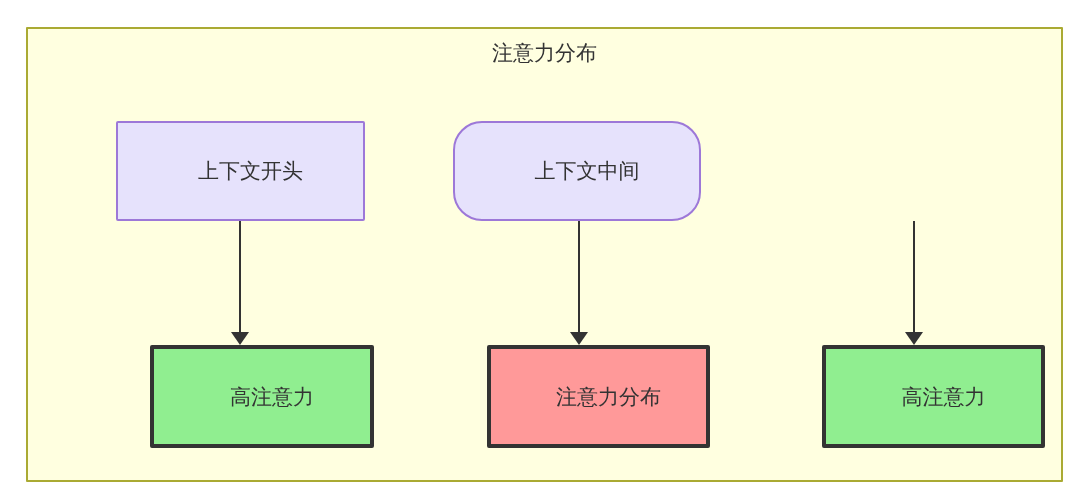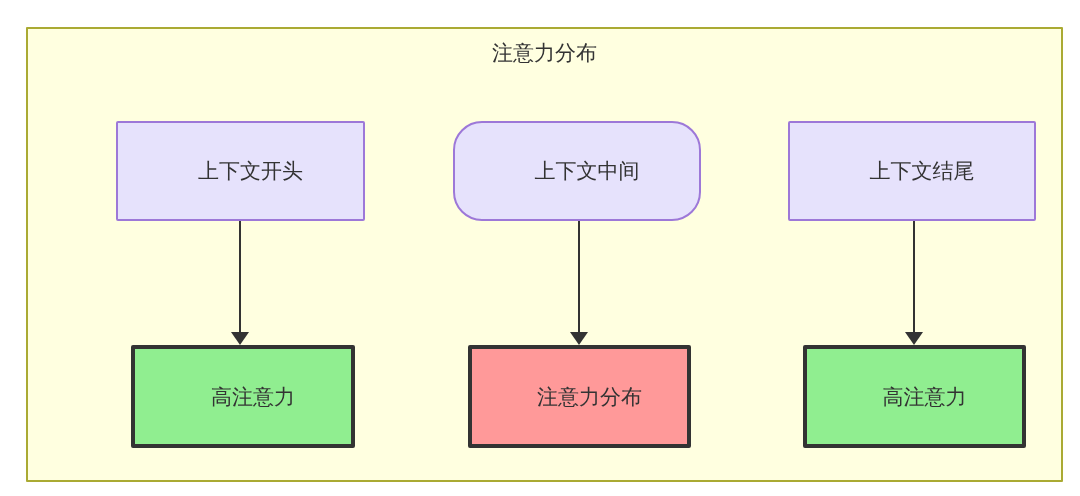--- a/index.html
+++ b/index.html
@@ -67,20 +67,21 @@
     height: 100px;
     top: 92px;
   }
 
   .node-bottom {
     border: 4px solid #333333;
     border-radius: 2px;
     font-size: 21px;
     height: 103px;
     top: 316px;
+    margin-left: 19px;
   }
 
   .fill-green  { background: #90ee90; }
   .fill-red    { background: #f99; }
 
   
   #node-ctx-start  { left: 88px;  width: 249px; }
   #node-ctx-middle { left: 425px; width: 248px; border-radius: 29px; }
   #node-ctx-end    { left: 760px; width: 248px; }
 
@@ -122,23 +123,20 @@
     <div class="subgraph-title">注意力分布</div>
 
     <div class="node node-top" id="node-ctx-start">
       <span>上下文开头</span>
     </div>
 
     <div class="node node-top" id="node-ctx-middle">
       <span>上下文中间</span>
     </div>
 
-    <div class="node node-top" id="node-ctx-end">
-      <span>上下文结尾</span>
-    </div>
 
     <div class="edge" id="edge-start-to-high"></div>
     <div class="edge" id="edge-middle-to-low"></div>
     <div class="edge" id="edge-end-to-high"></div>
 
     <div class="node node-bottom fill-green" id="node-attn-high-1">
       <span>高注意力</span>
     </div>
 
     <div class="node node-bottom fill-red" id="node-attn-low">

